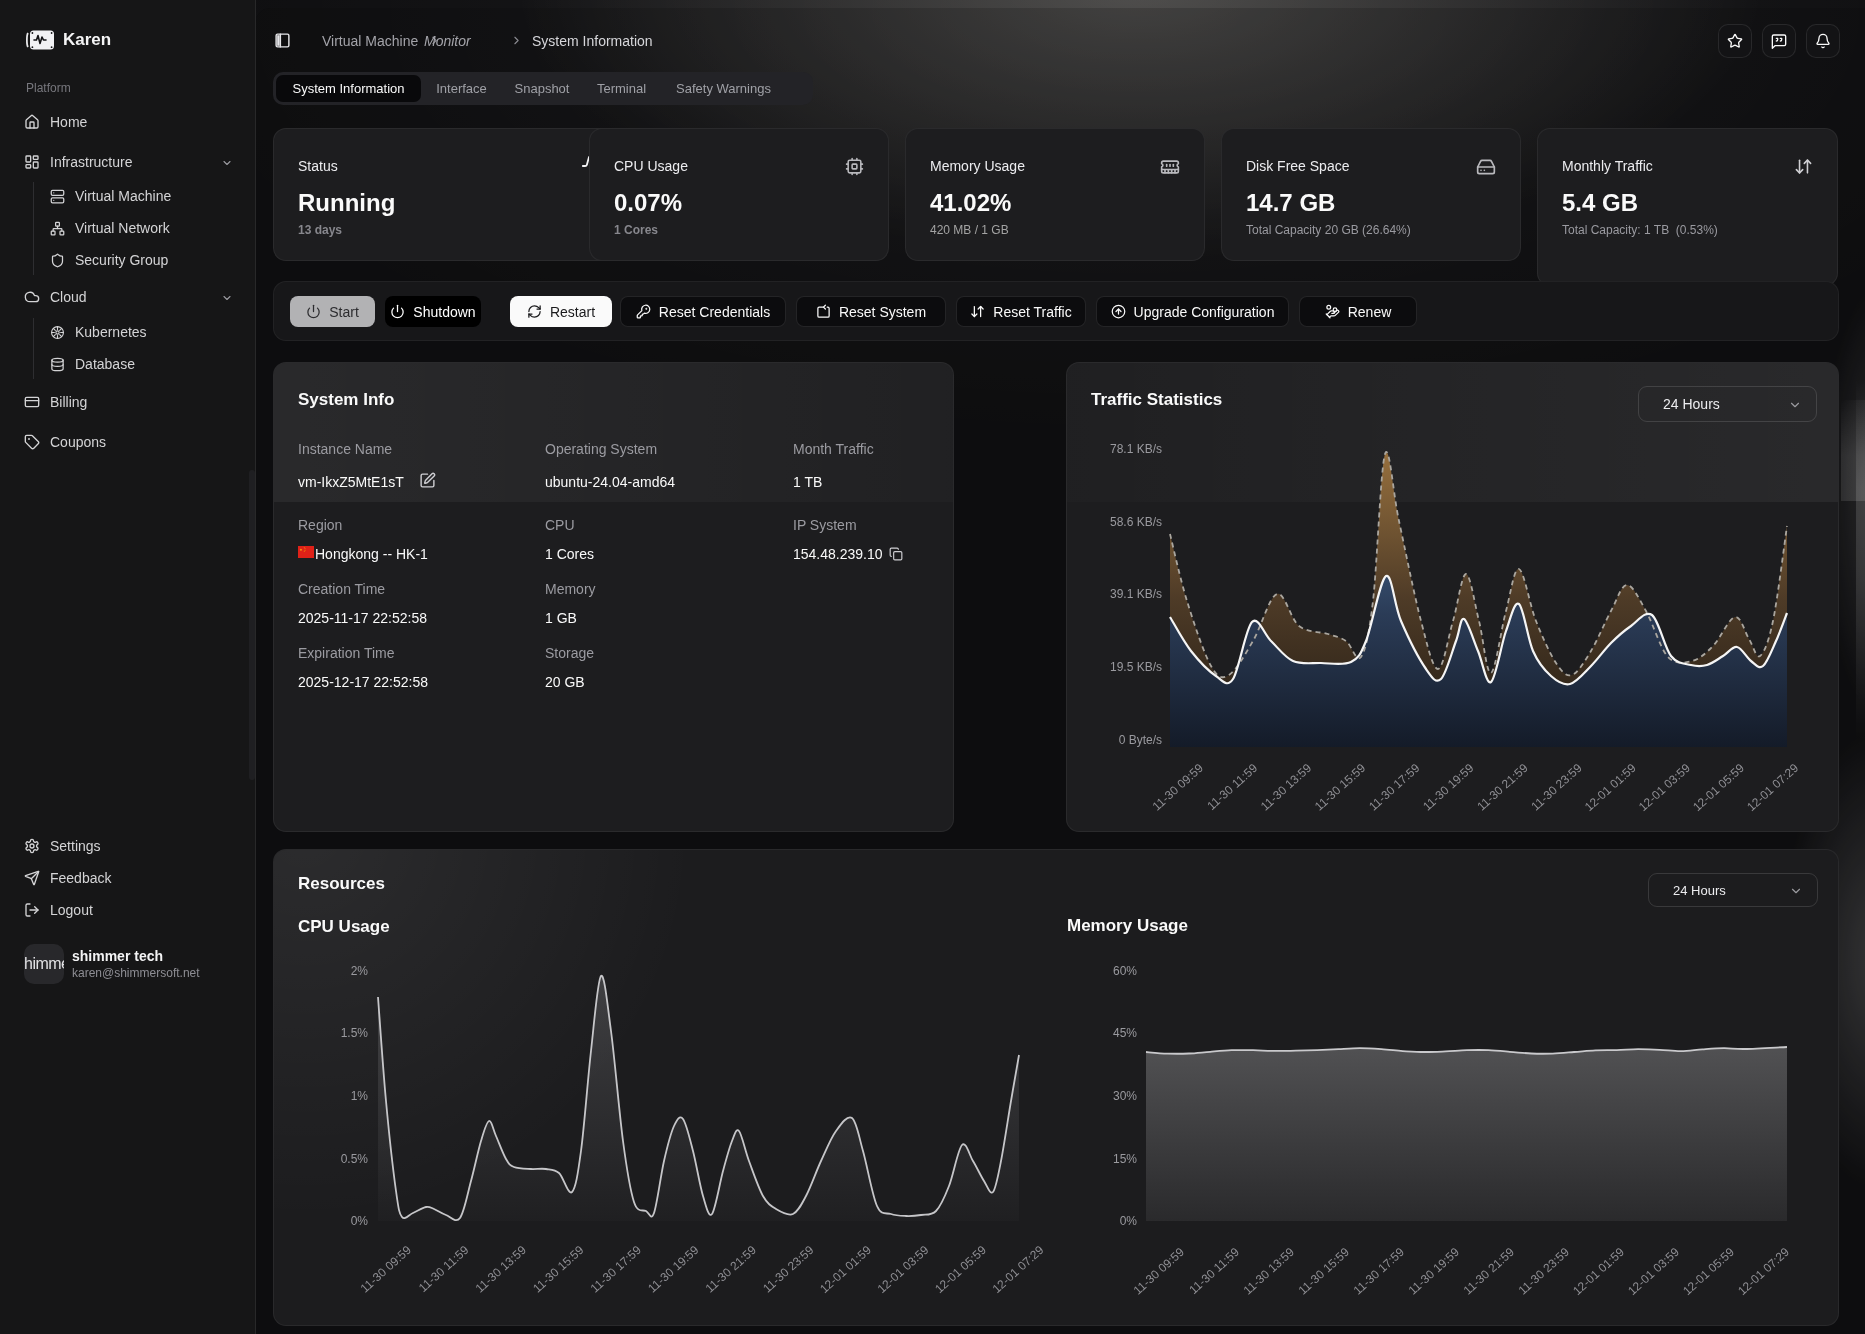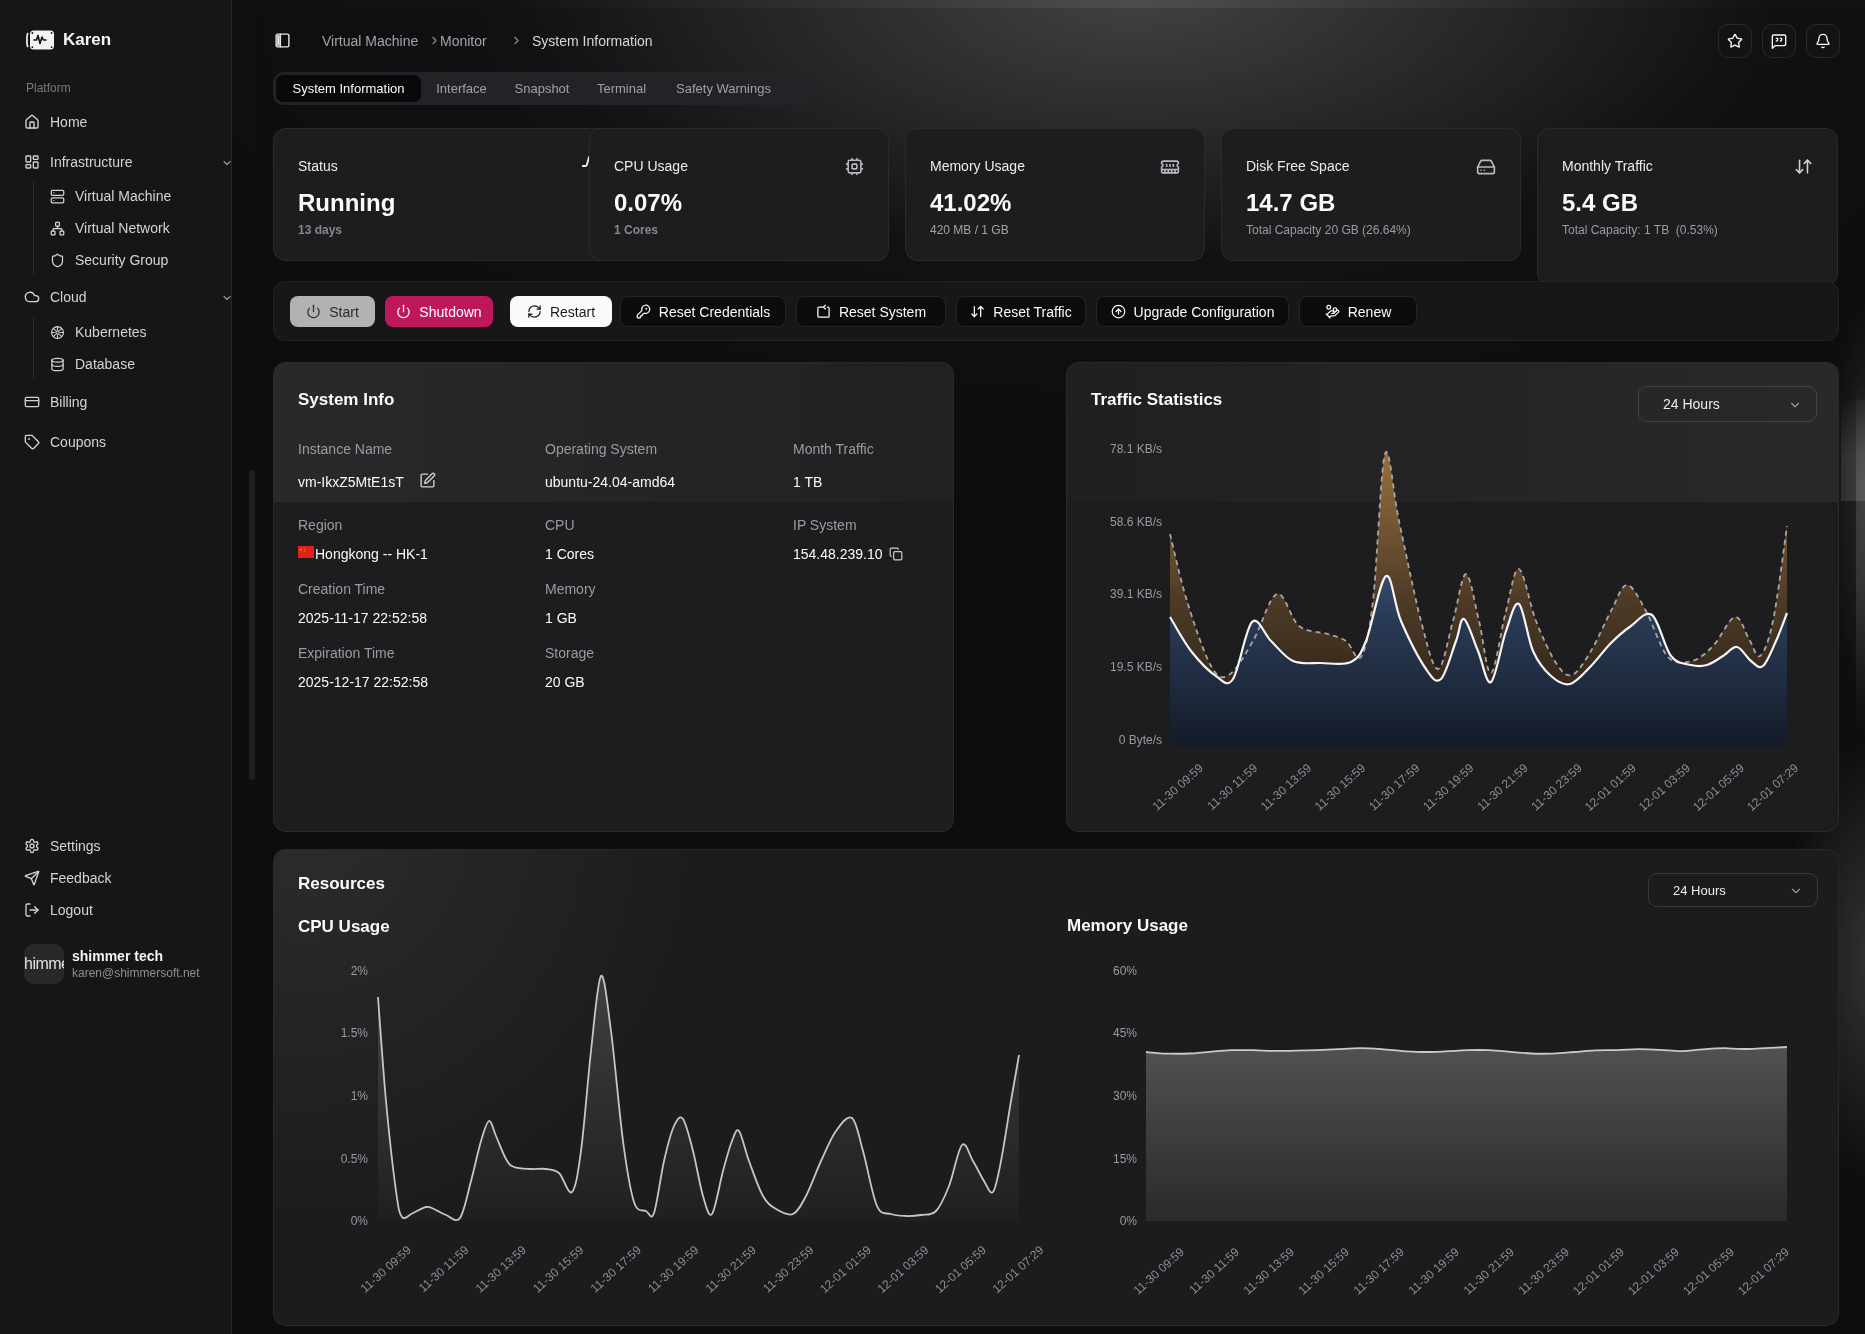--- a/index.html
+++ b/index.html
@@ -9,21 +9,21 @@
 .glow { position:absolute; pointer-events:none; }
 .glow1 { left:515px; top:-290px; width:1250px; height:550px; background:radial-gradient(closest-side, rgba(255,250,240,0.23), rgba(255,250,240,0.0)); }
 .glow1b { left:150px; top:-420px; width:1950px; height:860px; background:radial-gradient(closest-side, rgba(255,250,240,0.06), rgba(255,250,240,0.0)); }
 .glow2 { left:1820px; top:280px; width:130px; height:440px; background:radial-gradient(closest-side, rgba(255,255,255,0.16), rgba(255,255,255,0.0)); }
 .glowS { left:1856px; top:380px; width:9px; height:360px; background:linear-gradient(to bottom, rgba(255,255,255,0) 0%, rgba(255,255,255,0.17) 30%, rgba(255,255,255,0.14) 55%, rgba(255,255,255,0) 100%); }
 .glow3 { left:1780px; top:730px; width:200px; height:460px; background:radial-gradient(closest-side, rgba(255,255,255,0.20), rgba(255,255,255,0.0)); }
 .glowA { left:1841px; top:400px; width:24px; height:101px; background:linear-gradient(to bottom, rgba(255,255,255,0) 0%, rgba(255,255,255,0.12) 55%, rgba(255,255,255,0.12) 100%), linear-gradient(to right, rgba(255,255,255,0.0), rgba(255,255,255,0.06)); }
 .sb-thumb { position:absolute; left:249px; top:470px; width:6px; height:310px; background:#1f1f22; border-radius:3px; z-index:6; }
 .panel { position:absolute; left:256px; top:8px; right:0; bottom:0; background:rgba(10,10,12,0.18); border-top-left-radius:14px; pointer-events:none; }
 
-.sidebar { position:absolute; left:0; top:0; width:232px; height:1334px; background:#161617; border-right:1px solid rgba(255,255,255,0.08); z-index:5; }
+.sidebar { position:absolute; left:0; top:0; width:256px; height:1334px; background:#161617; border-right:1px solid rgba(255,255,255,0.08); z-index:5; }
 .logo { position:absolute; left:24px; top:28px; width:32px; height:24px; }
 .brand { position:absolute; left:63px; top:30px; font-size:17px; font-weight:bold; color:#f4f4f5; }
 .sgroup { position:absolute; left:26px; font-size:12px; color:#77777d; }
 .mitem { position:absolute; left:24px; height:22px; display:flex; align-items:center; gap:10px; font-size:14px; color:#d4d4d6; }
 .mitem svg { flex:0 0 auto; }
 .msub { left:50px; }
 .guide { position:absolute; left:33px; width:1px; background:#2e2e31; }
 .chev { position:absolute; left:221px; }
 .avatar { position:absolute; left:24px; top:944px; width:40px; height:40px; border-radius:10px; background:#28282b; overflow:hidden; display:flex; align-items:center; justify-content:center; font-size:16px; color:#e2e2e4; letter-spacing:-0.5px; }
 .uname { position:absolute; left:72px; top:948px; font-size:14px; font-weight:bold; color:#f4f4f5; }
@@ -155,21 +155,21 @@
 
 <svg class="abs" style="left:274px; top:32px;" width="17" height="17" viewBox="0 0 24 24" fill="none" stroke="#e6e6e9" stroke-width="2" stroke-linecap="round" stroke-linejoin="round">
     <rect width="18" height="18" x="3" y="3" rx="2"></rect>
     <path d="M9 3v18"></path>
     <path d="M4.5 4.5h3.5v15H4.5z" fill="#e6e6e9" stroke="none"></path>
   </svg>
 <div class="crumb" style="left:322px;">Virtual Machine</div>
 <svg class="abs" style="left:428px; top:34px;" width="13" height="13" viewBox="0 0 24 24" fill="none" stroke="#8b8b91" stroke-width="2" stroke-linecap="round" stroke-linejoin="round">
     <path d="m9 18 6-6-6-6"></path>
   </svg>
-<div class="crumb" style="left:440px;">Monitor</div>
+<div class="crumb" style="left:424px;font-style:italic;">Monitor</div>
 <svg class="abs" style="left:510px; top:34px;" width="13" height="13" viewBox="0 0 24 24" fill="none" stroke="#8b8b91" stroke-width="2" stroke-linecap="round" stroke-linejoin="round">
     <path d="m9 18 6-6-6-6"></path>
   </svg>
 <div class="crumb active" style="left:532px;">System Information</div>
 
 <div class="iconbtn" style="left:1718px;">
     <svg width="16" height="16" viewBox="0 0 24 24" fill="none" stroke="#fafafa" stroke-width="2" stroke-linecap="round" stroke-linejoin="round">
       <path d="M11.525 2.295a.53.53 0 0 1 .95 0l2.31 4.679a2.123 2.123 0 0 0 1.595 1.16l5.166.756a.53.53 0 0 1 .294.904l-3.736 3.638a2.123 2.123 0 0 0-.611 1.878l.882 5.14a.53.53 0 0 1-.771.56l-4.618-2.428a2.122 2.122 0 0 0-1.973 0L6.396 21.01a.53.53 0 0 1-.77-.56l.881-5.139a2.122 2.122 0 0 0-.611-1.879L2.16 9.795a.53.53 0 0 1 .294-.906l5.165-.755a2.122 2.122 0 0 0 1.597-1.16z"></path>
     </svg>
   </div>
@@ -251,21 +251,21 @@
       </svg></div>
   <div class="stat-value">5.4 GB</div>
   <div class="stat-sub" style="font-weight:normal; color:#9a9aa0;">Total Capacity: 1 TB&nbsp; (0.53%)</div>
 </div>
 
 <div class="card" style="left:273px; top:281px; width:1566px; height:60px; background:#171719; border-color:rgba(255,255,255,0.05);">
   <div class="btn" style="left:16px; top:14px; width:85px; background:#b2b2b4; color:#2c2c2f;"><svg width="15" height="15" viewBox="0 0 24 24" fill="none" stroke="#2c2c2f" stroke-width="2" stroke-linecap="round" stroke-linejoin="round">
         <path d="M12 2v10"></path>
         <path d="M18.4 6.6a9 9 0 1 1-12.77.04"></path>
       </svg>Start</div>
-  <div class="btn" style="left:111px; top:14px; width:108px; background:#be185d; color:#ffffff;"><svg width="15" height="15" viewBox="0 0 24 24" fill="none" stroke="#ffffff" stroke-width="2" stroke-linecap="round" stroke-linejoin="round">
+  <div class="btn" style="left:111px; top:14px; width:96px; background:#000000; color:#ffffff;"><svg width="15" height="15" viewBox="0 0 24 24" fill="none" stroke="#ffffff" stroke-width="2" stroke-linecap="round" stroke-linejoin="round">
         <path d="M12 2v10"></path>
         <path d="M18.4 6.6a9 9 0 1 1-12.77.04"></path>
       </svg>Shutdown</div>
   <div class="btn" style="left:236px; top:14px; width:102px; background:#fafafa; color:#1a1a1c;"><svg width="15" height="15" viewBox="0 0 24 24" fill="none" stroke="#1a1a1c" stroke-width="2" stroke-linecap="round" stroke-linejoin="round">
         <path d="M3 12a9 9 0 0 1 9-9 9.75 9.75 0 0 1 6.74 2.74L21 8"></path>
         <path d="M21 3v5h-5"></path>
         <path d="M21 12a9 9 0 0 1-9 9 9.75 9.75 0 0 1-6.74-2.74L3 16"></path>
         <path d="M8 16H3v5"></path>
       </svg>Restart</div>
   <div class="btn btn-dark" style="left:346px; top:14px; width:166px;"><svg width="15" height="15" viewBox="0 0 24 24" fill="none" stroke="#fafafa" stroke-width="2" stroke-linecap="round" stroke-linejoin="round">

